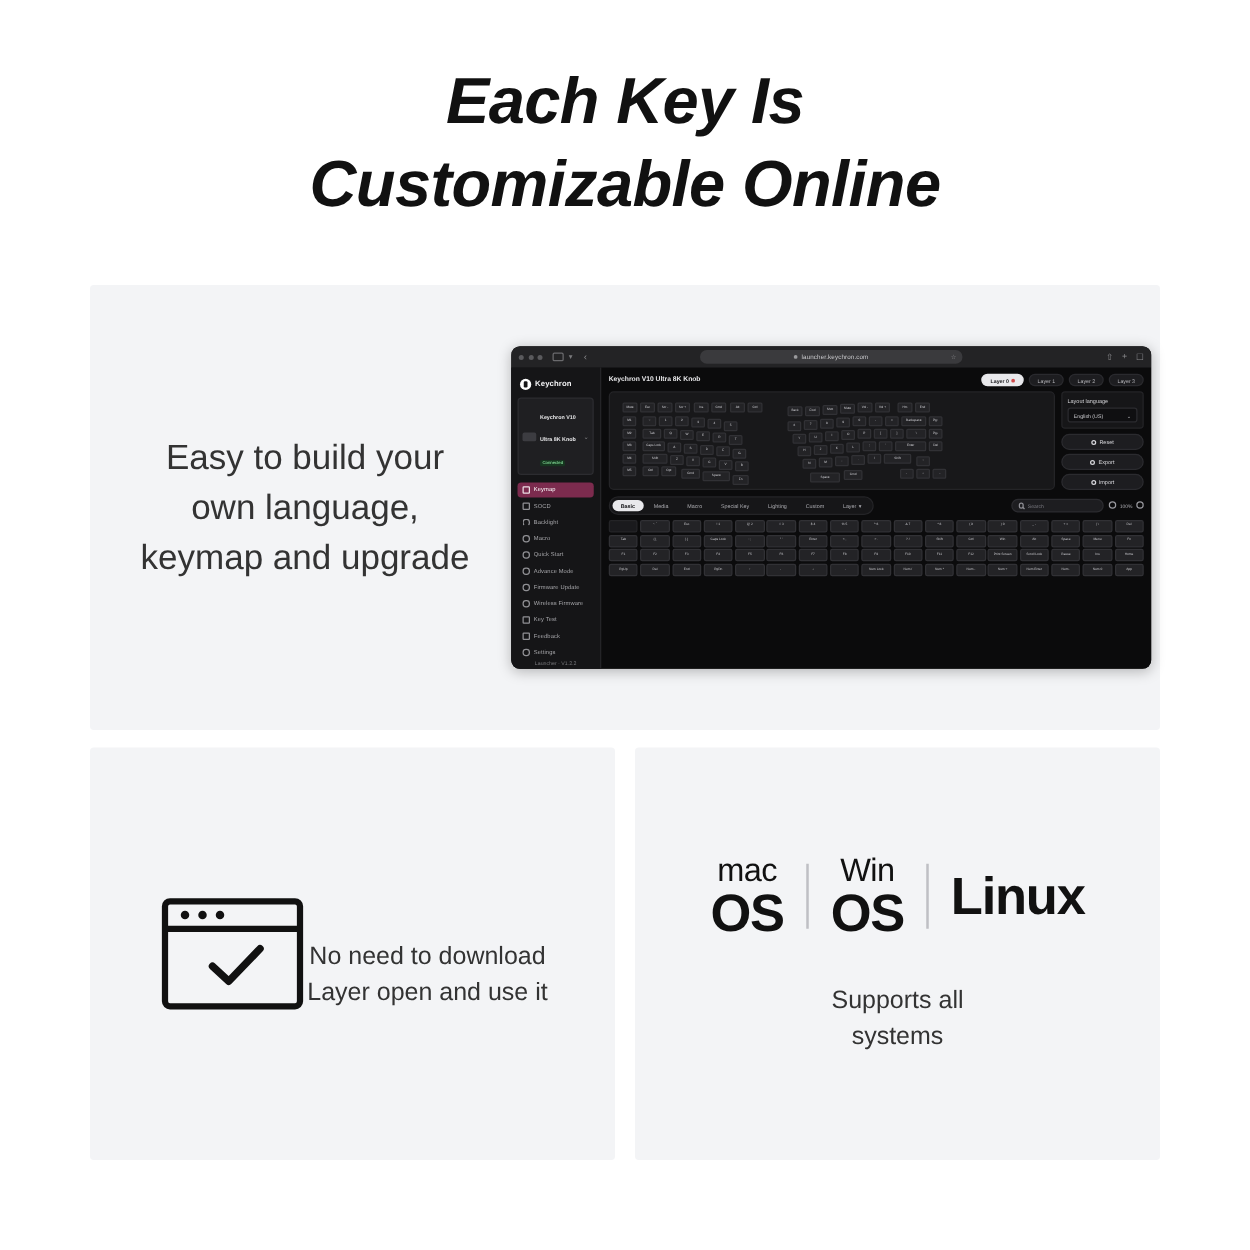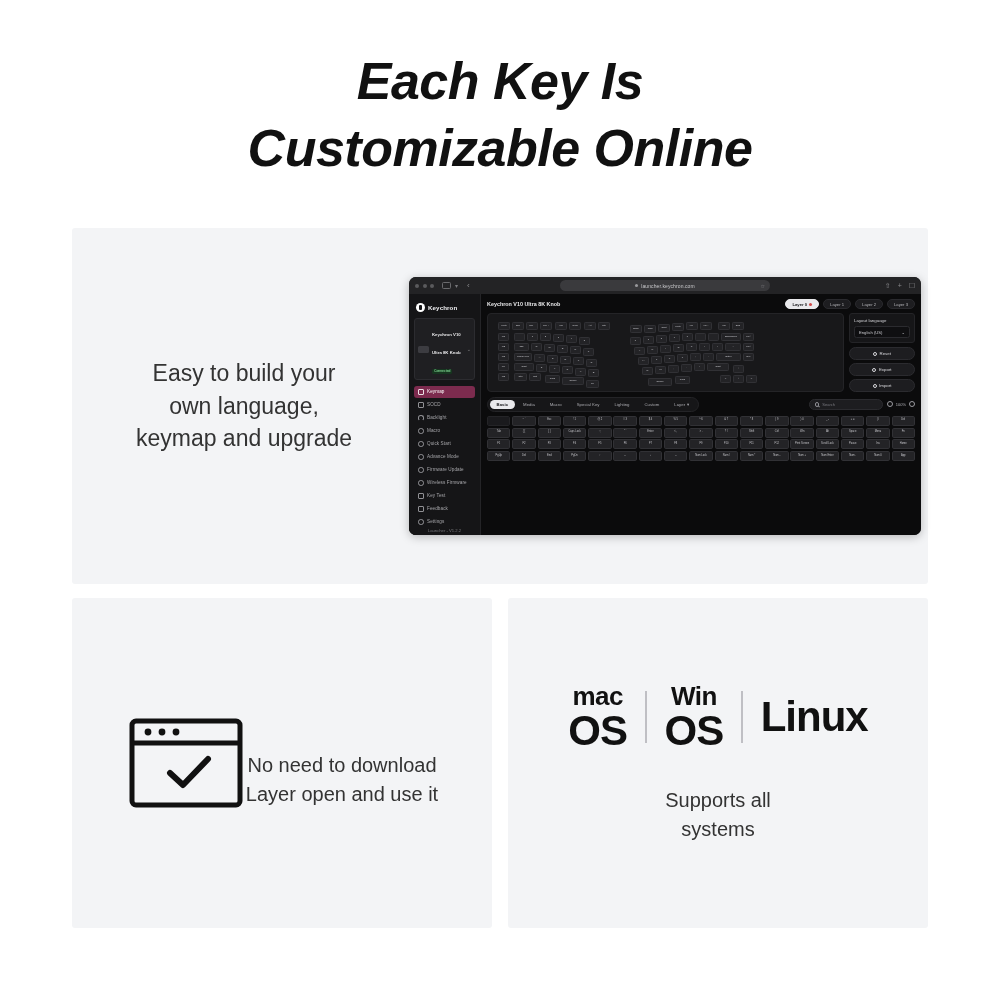--- a/index.html
+++ b/index.html
@@ -32,21 +32,21 @@
   .top-card {
     position:absolute;
     left:72px; top:228px;
     width:856px; height:356px;
     display:flex;
     align-items:center;
   }
   .left-copy {
     width:330px;
     text-align:center;
-    font-size:23px;
+    font-size:28px;
     line-height:1.42;
     color:#333333;
     padding-left:14px;
   }
   .app-shot-wrap {
     flex:1;
     display:flex;
     justify-content:center;
     align-items:center;
   }
@@ -223,21 +223,21 @@
   .bot-right {
     position:absolute; left:508px; top:598px; width:420px; height:330px;
     display:flex; flex-direction:column; align-items:center; justify-content:center;
   }
   .cap {
     margin-top:34px; text-align:center; font-size:20px; line-height:1.45; color:#333333;
   }
   .cap span { display:block; }
   .os-row { display:flex; align-items:center; gap:0; }
   .os-block { display:flex; flex-direction:column; align-items:center; line-height:1; padding:0 18px; }
-  .os-top { font-size:26px; font-weight:700; letter-spacing:-0.5px; color:#111; }
+  .os-top { font-size:26px; font-weight:400; letter-spacing:-0.5px; color:#111; }
   .os-bot { font-size:42px; font-weight:700; letter-spacing:-1px; color:#111; margin-top:1px; }
   .os-single { font-size:42px; font-weight:700; letter-spacing:-1px; color:#111; padding:0 18px; }
   .os-div { width:1.5px; height:52px; background:#bfbfc4; }
 </style>
 </head>
 <body>
 
 <div class="page">
 
   <div class="headline">

